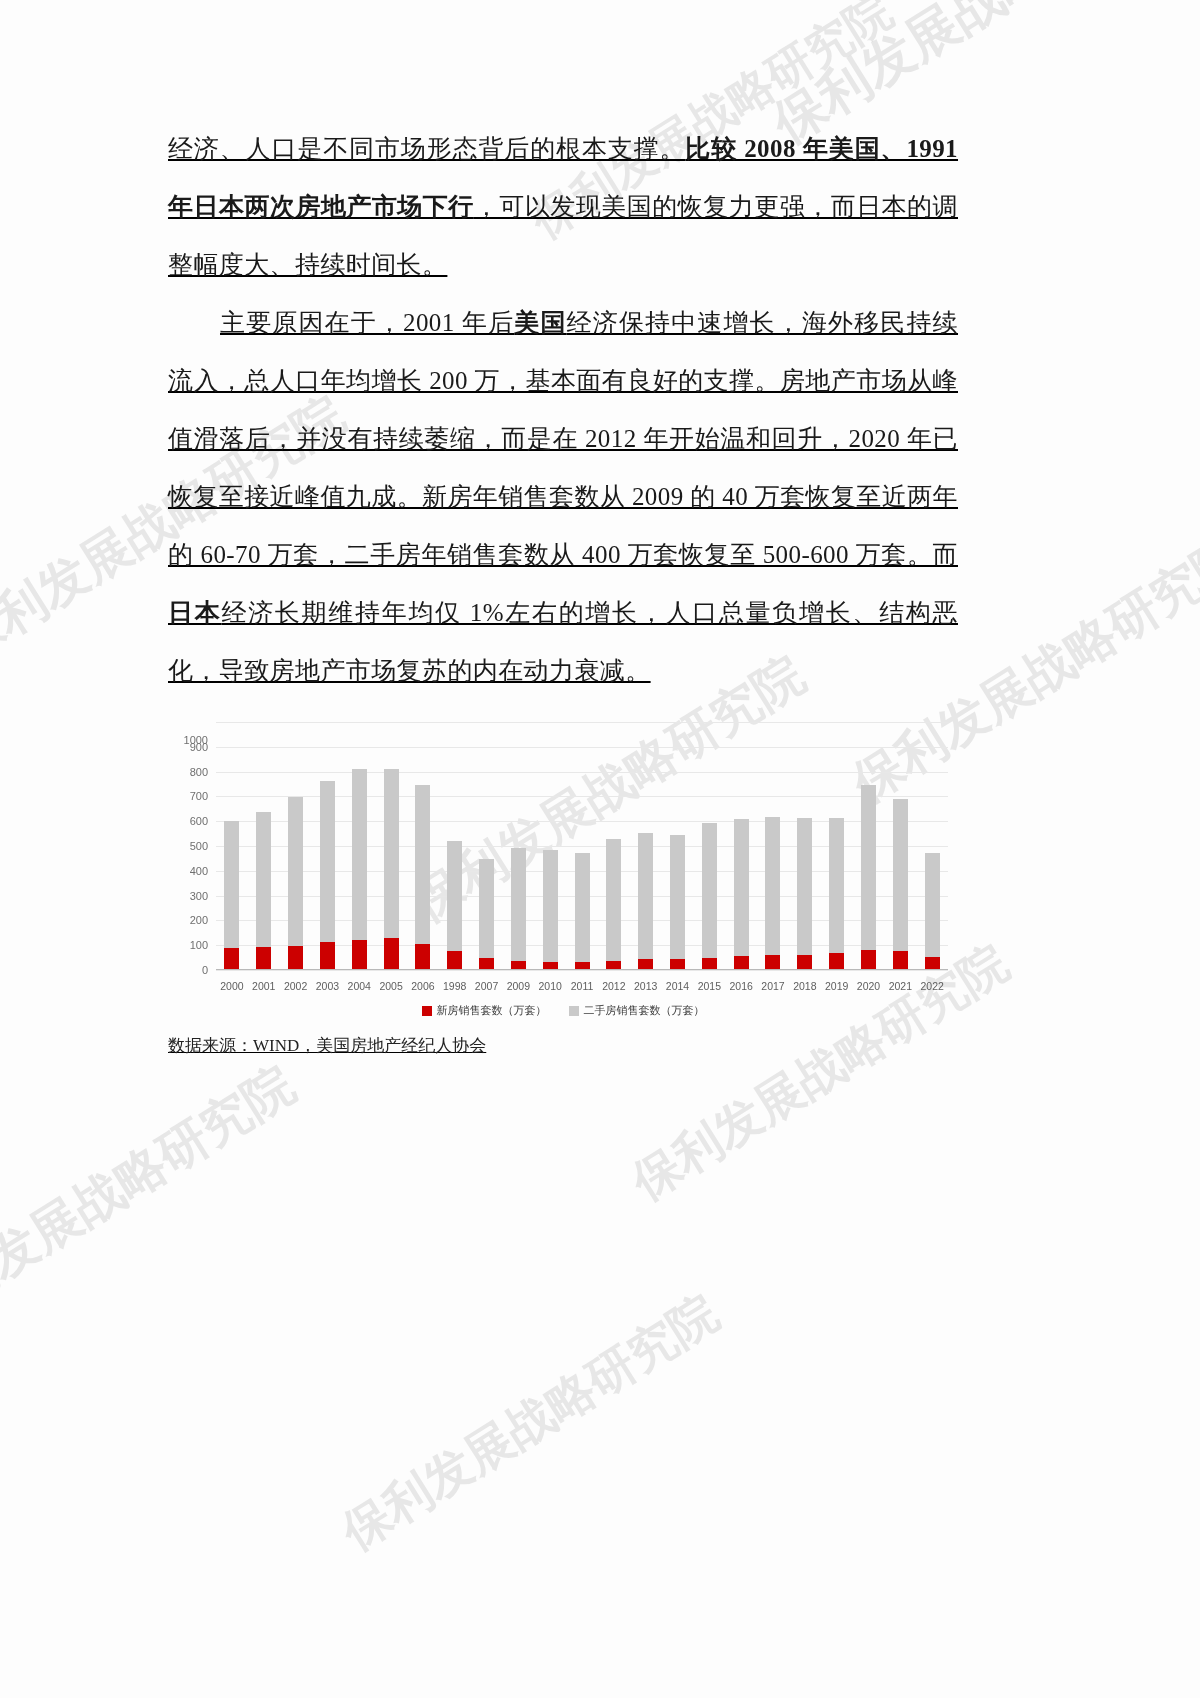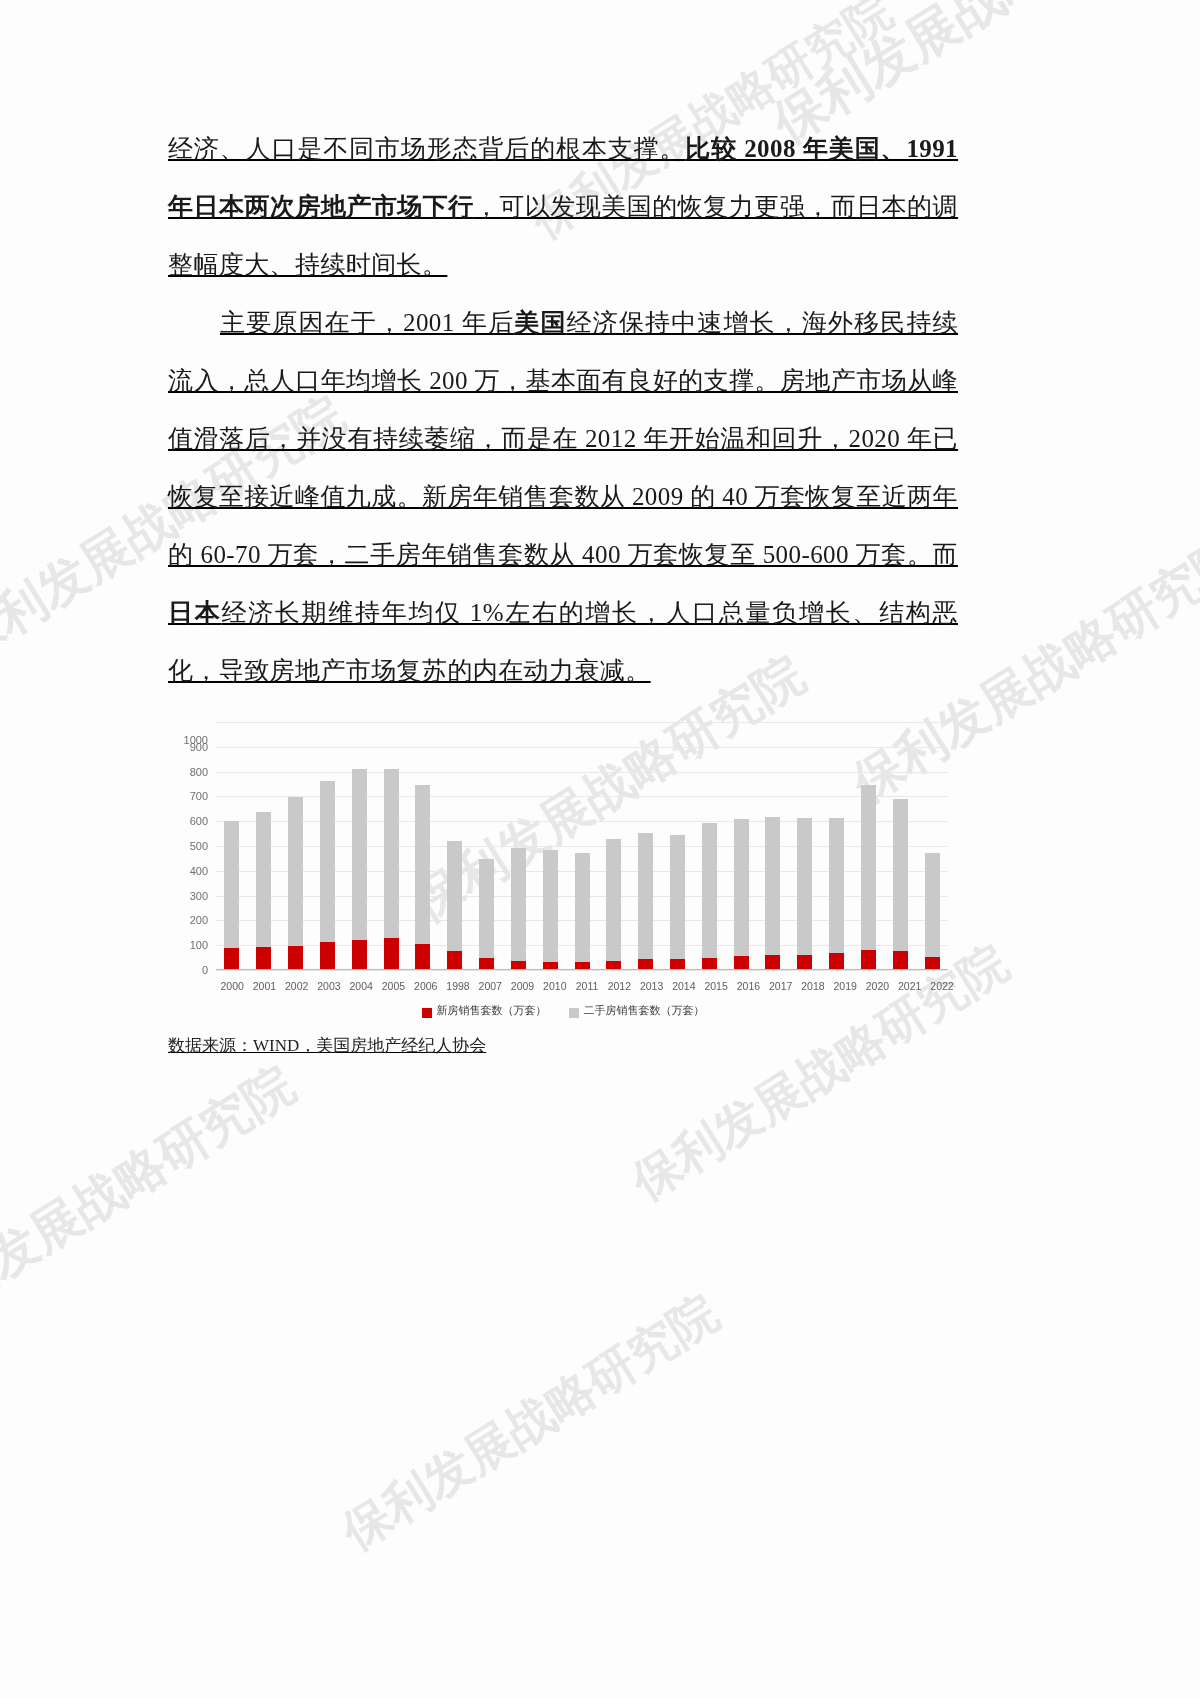--- a/index.html
+++ b/index.html
@@ -124,21 +124,21 @@
     position: absolute;
     left: 48px;
     right: 10px;
     bottom: 54px;
     height: 1px;
     background: #b9b9b9;
   }
   .x-labels {
     position: absolute;
     left: 48px;
-    right: 0;
+    right: 10px;
     bottom: 32px;
     display: flex;
     justify-content: space-between;
   }
   .x-lab {
     flex: 1 1 0;
     text-align: center;
     font-size: 10.5px;
     color: #5e5e5e;
     font-family: "Liberation Sans", sans-serif;
@@ -148,21 +148,21 @@
     bottom: 6px;
     left: 0;
     width: 100%;
     display: flex;
     justify-content: center;
     gap: 22px;
     align-items: center;
   }
   .legend-item {
     display: flex;
-    align-items: flex-end;
+    align-items: center;
     gap: 5px;
     font-size: 11px;
     color: #3c3c3c;
     font-family: "Liberation Serif", serif;
   }
   .swatch { width: 10px; height: 10px; display: inline-block; }
   .source {
     margin-top: 10px;
     font-size: 17px;
     color: #222;

